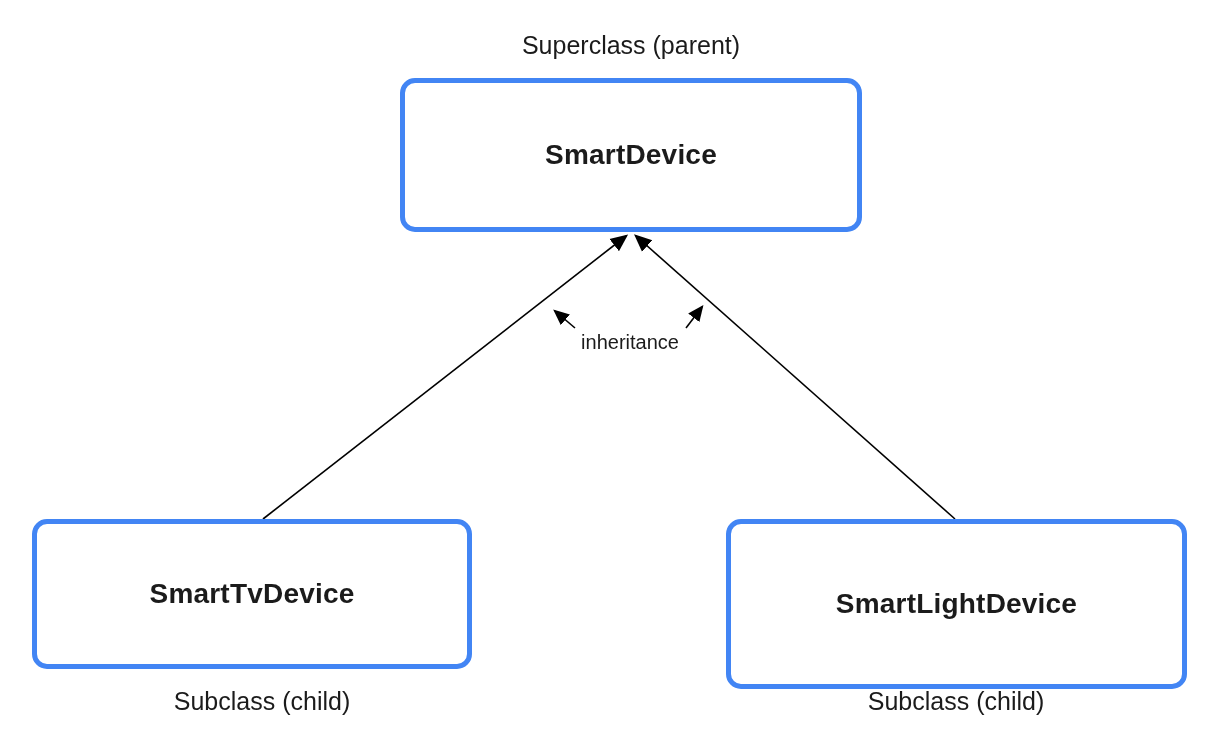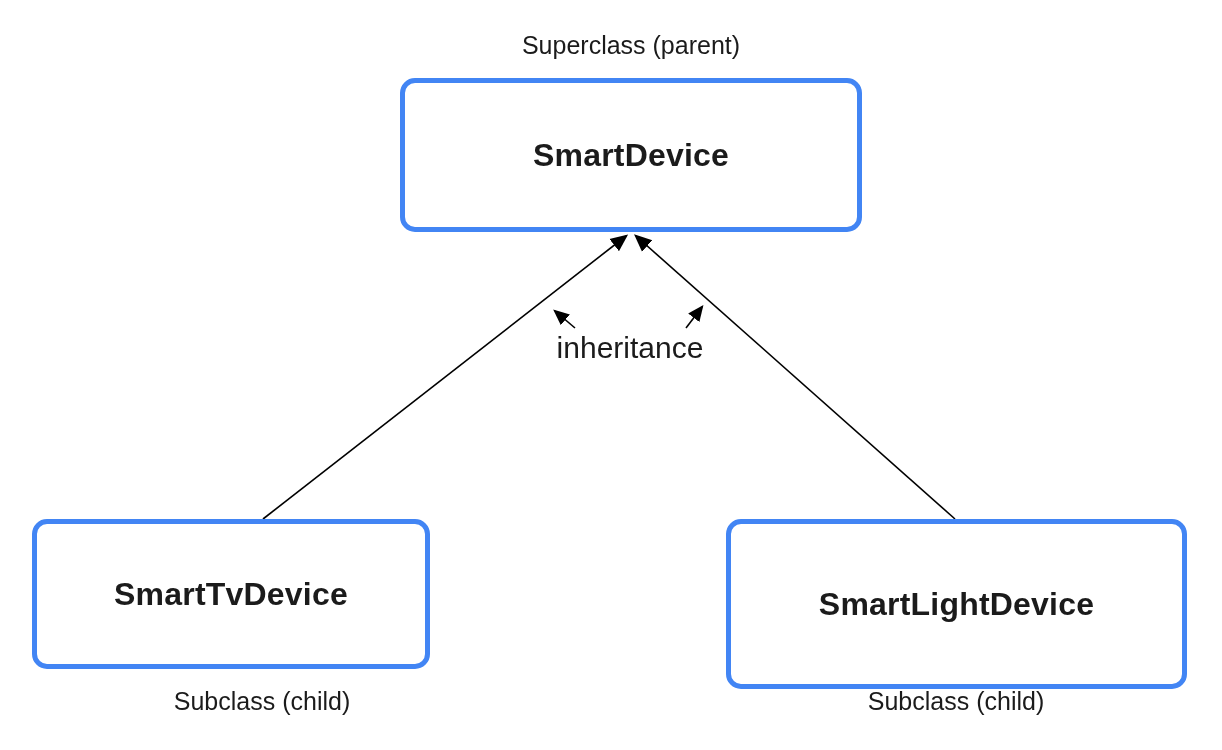--- a/index.html
+++ b/index.html
@@ -31,45 +31,45 @@
   .class-box{
     position:absolute;
     background:#ffffff;
     border:5px solid var(--accent);
     border-radius:15px;
     display:flex;
     align-items:center;
     justify-content:center;
   }
   .class-box .class-name{
-    font-size:32px;
+    font-size:28px;
     font-weight:700;
     letter-spacing:0.2px;
     color:var(--text);
   }
   #superclass-box{left:400px;top:78px;width:462px;height:154px;}
-  #subclass-left-box{left:32px;top:519px;width:398px;height:150px;}
+  #subclass-left-box{left:32px;top:519px;width:440px;height:150px;}
   #subclass-right-box{left:726px;top:519px;width:461px;height:170px;}
   .role-label{
     position:absolute;
     font-size:25px;
     font-weight:400;
     color:var(--text);
     text-align:center;
     white-space:nowrap;
     transform:translateX(-50%);
   }
   #superclass-label{left:631px;top:31px;}
   #subclass-left-label{left:262px;top:687px;}
   #subclass-right-label{left:956px;top:687px;}
   #edge-label{
     position:absolute;
     left:630px;top:331px;
     transform:translateX(-50%);
-    font-size:30px;
+    font-size:20px;
     font-weight:400;
     color:var(--text);
     white-space:nowrap;
   }
 </style>
 </head>
 <body>
 
 <div class="canvas">
 

